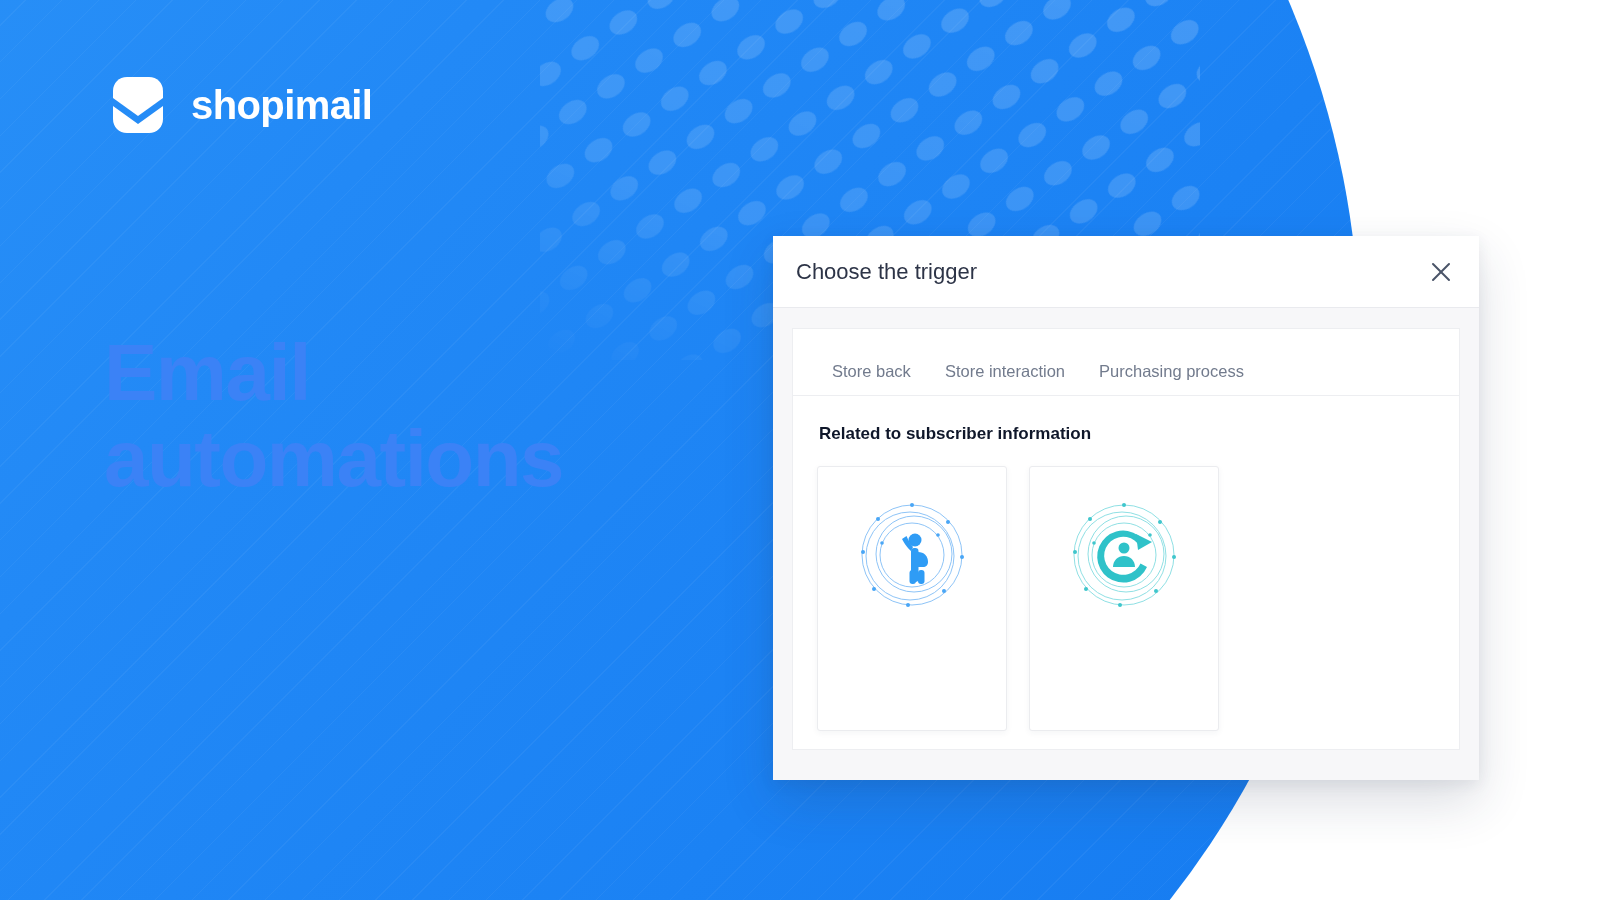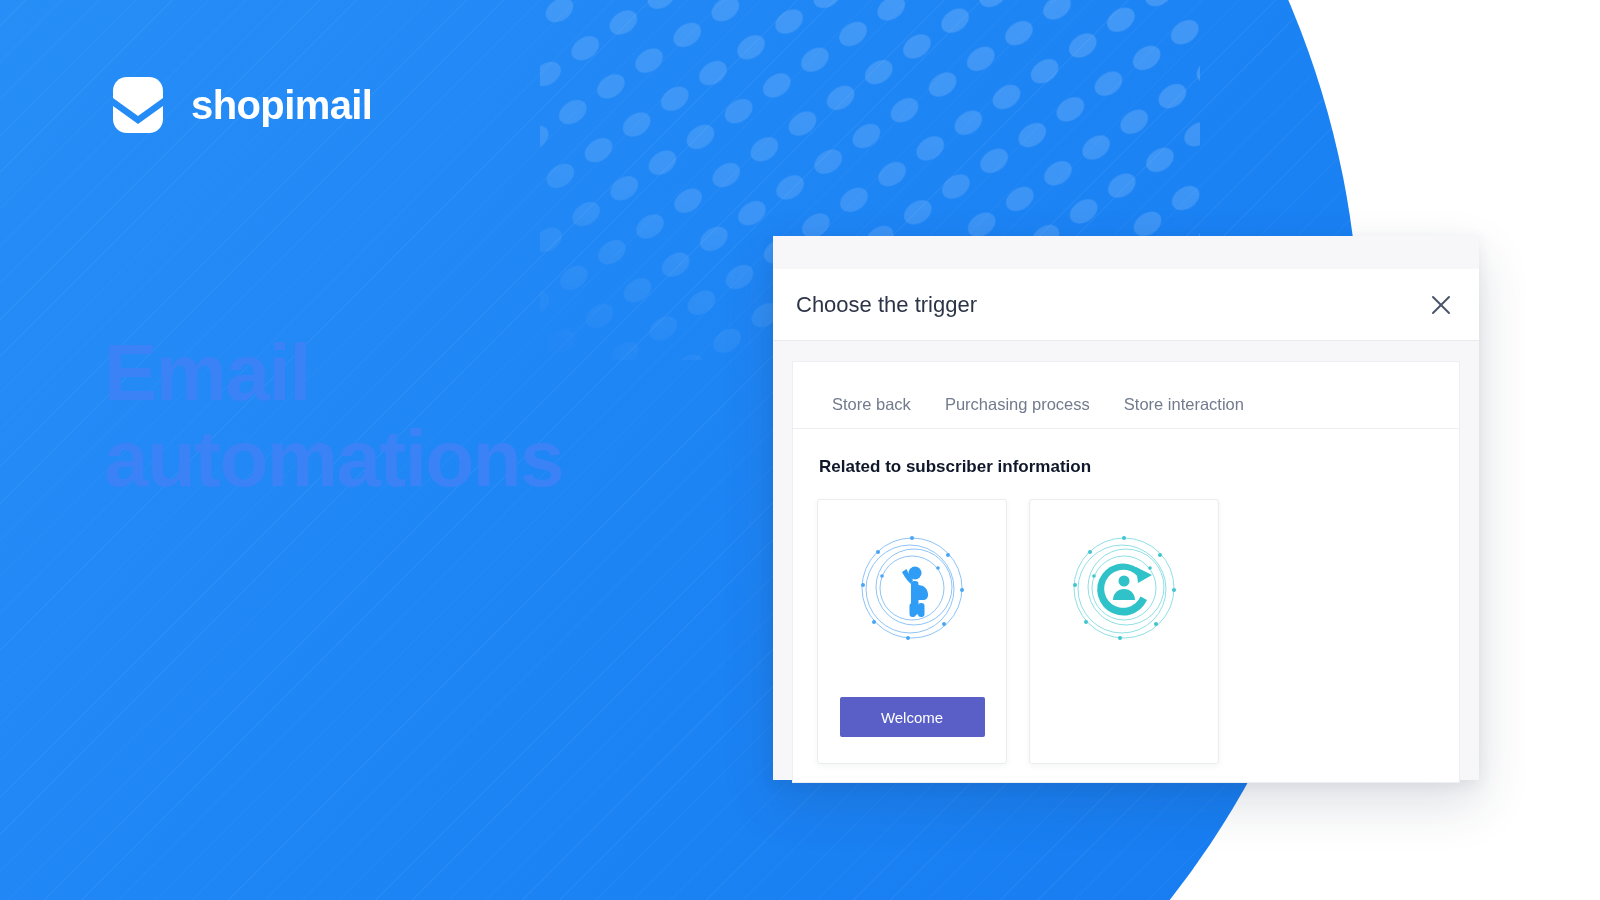--- a/index.html
+++ b/index.html
@@ -120,21 +120,20 @@
     background: #f7f7f9;
     box-shadow: 0 22px 48px rgba(40,50,80,0.16), 0 4px 14px rgba(40,50,80,0.08);
   }
   .modal-header {
     height: 72px;
     background: #ffffff;
     border-bottom: 1px solid #e9eaee;
     display: flex;
     align-items: center;
     padding: 0 22px 0 23px;
-    margin-top: 33px;
   }
   .modal-title {
     font-size: 22px;
     color: #2d3447;
     flex: 1;
   }
   .close-btn {
     width: 32px; height: 32px;
     display: flex; align-items: center; justify-content: center;
     cursor: pointer;
@@ -287,22 +286,22 @@
           <line x1="19" y1="3" x2="3" y2="19" stroke="#4a5468" stroke-width="2" stroke-linecap="round"></line>
         </svg>
       </div>
     </div>
 
     <div class="modal-body">
       <div class="panel">
 
         <div class="tabs">
           <div class="tab">Store back</div>
+          <div class="tab">Store interaction</div>
           <div class="tab">Purchasing process</div>
-          <div class="tab">Store interaction</div>
         </div>
 
         <div class="section-title">Related to subscriber information</div>
 
         <div class="cards">
 
           <div class="trig-card">
             <span class="trig-illu">
               <svg width="120" height="120" viewBox="0 0 120 120" xmlns="http://www.w3.org/2000/svg">
                 <g fill="none" stroke="#8ec4f7" stroke-width="1">
@@ -326,21 +325,20 @@
                 <g fill="#2f9cf5">
                   <circle cx="63" cy="45" r="6.5"></circle>
                   <rect x="59" y="53" width="7.5" height="34" rx="3.2"></rect>
                   <rect x="66" y="75" width="6.5" height="14" rx="3"></rect>
                   <path d="M59 56 C59 56 54 52 50 44 L54.5 41 C57.5 48 61 52 61 52 Z"></path>
                   <path d="M66 57 C72 57 76 61 76 67 C76 70 74 72 71 72 L66 72 Z"></path>
                   <rect x="57.5" y="75" width="6.5" height="14" rx="3"></rect>
                 </g>
               </svg>
             </span>
-            <button class="trig-btn">Welcome</button>
           </div>
 
           <div class="trig-card">
             <span class="trig-illu">
               <svg width="120" height="120" viewBox="0 0 120 120" xmlns="http://www.w3.org/2000/svg">
                 <g fill="none" stroke="#8fe0e4" stroke-width="1">
                   <circle cx="60" cy="60" r="50"></circle>
                   <circle cx="58" cy="61" r="44"></circle>
                   <circle cx="62" cy="59" r="38"></circle>
                   <circle cx="60" cy="60" r="32"></circle>

